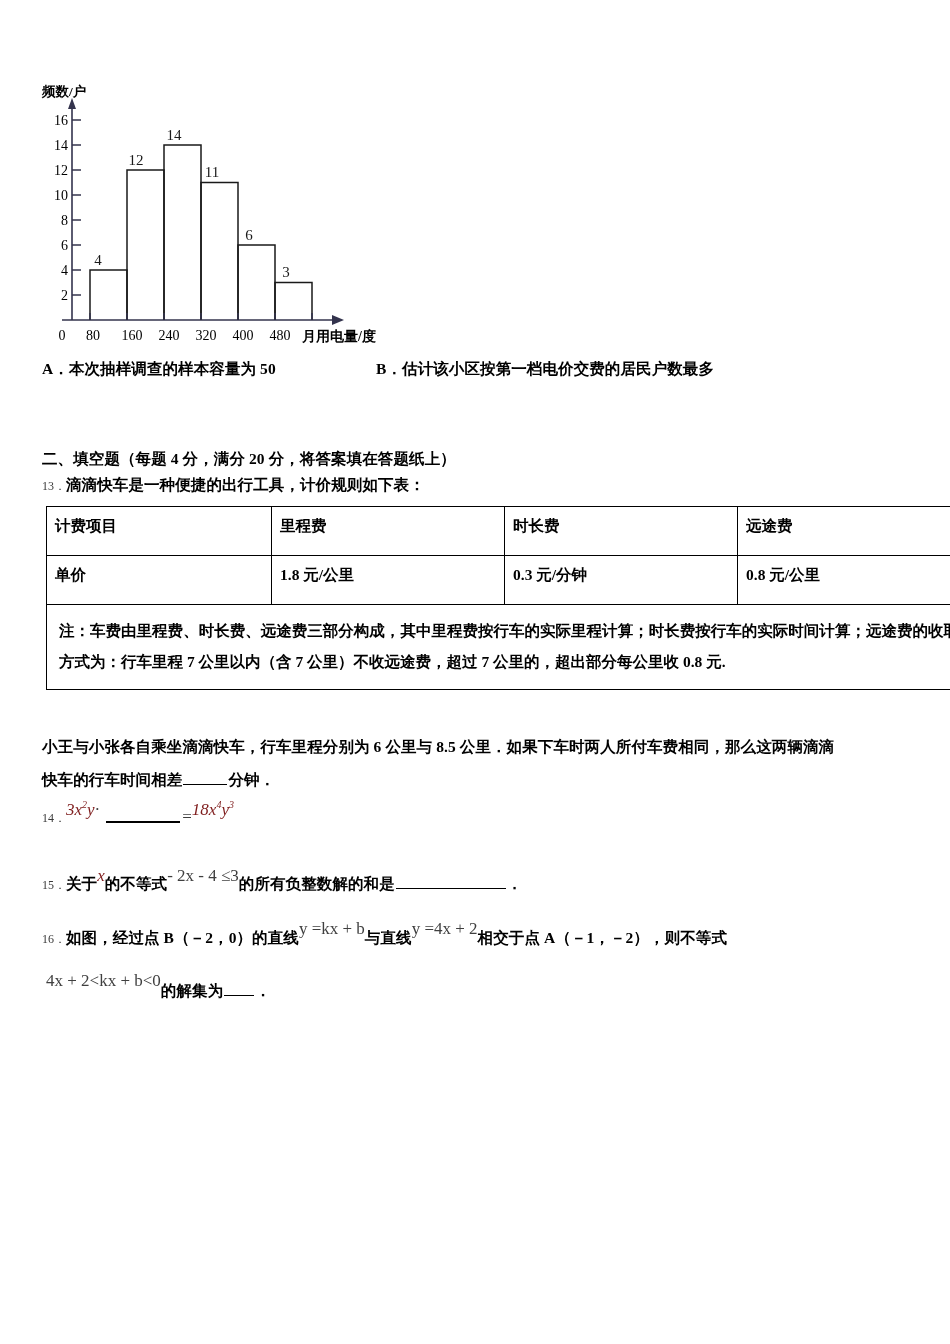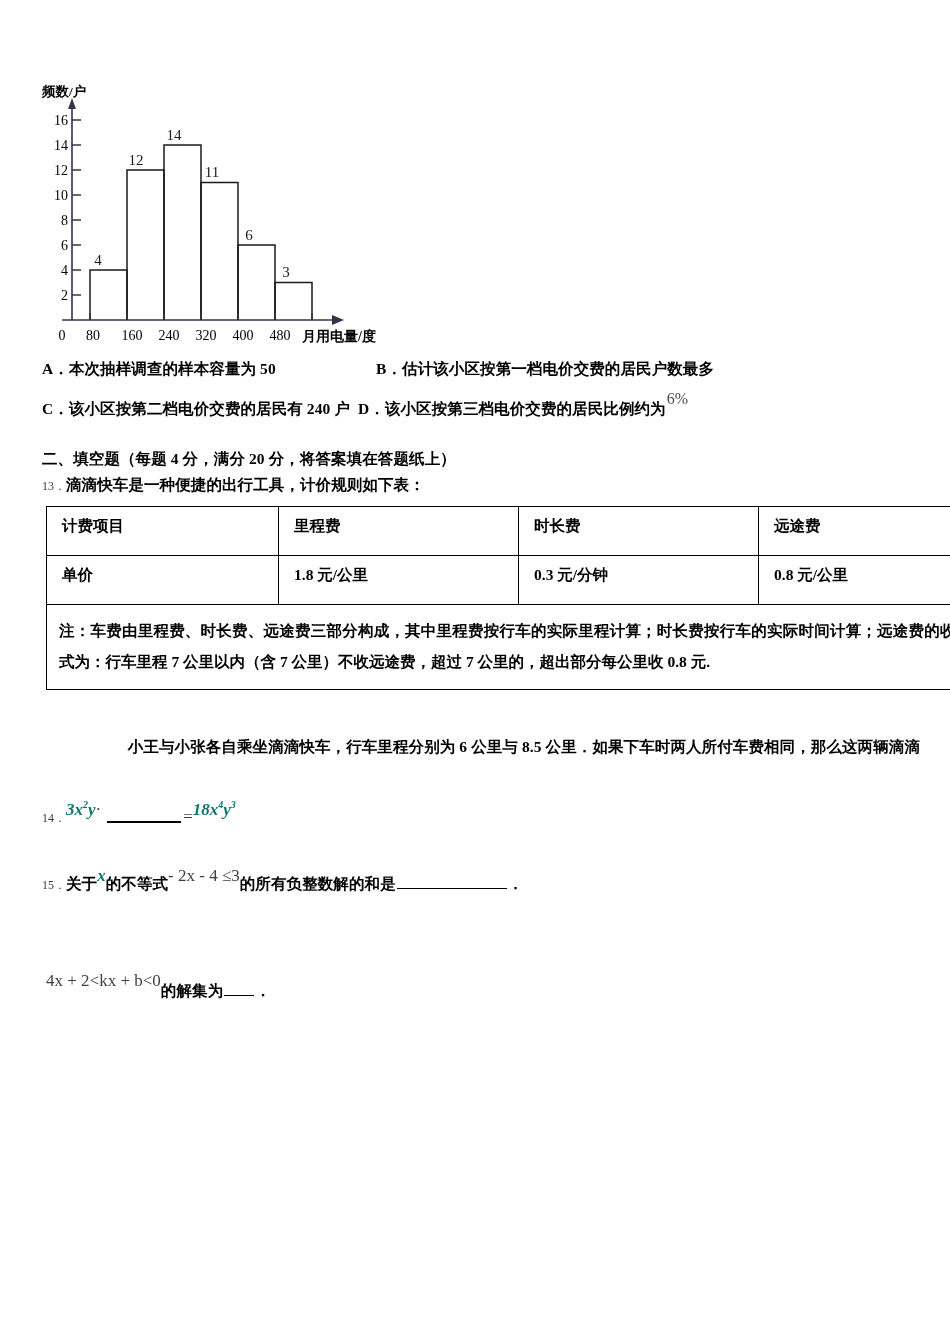--- a/index.html
+++ b/index.html
@@ -32,21 +32,20 @@
   }
   .chart-svg { display: block; }
 
   
   .cn {
     font-family: "Liberation Serif", "DejaVu Serif", serif;
     font-weight: bold;
     font-size: 15.5px;
     color: #000;
     letter-spacing: 0.1px;
-    text-align: right;
   }
   .opts {
     position: absolute;
     left: 42px;
     top: 356px;
     width: 880px;
   }
   .opt-row {
     position: relative;
     height: 40px;
@@ -84,21 +83,21 @@
   .rate-table {
     position: absolute;
     left: 46px;
     top: 506px;
     width: 849px;
     border-collapse: collapse;
     table-layout: fixed;
   }
   .rate-table td {
     border: 1px solid #000;
-    padding: 9px 10px 9px 15px;
+    padding: 9px 10px 9px 8px;
     vertical-align: top;
     height: 30px;
     font-family: "Liberation Serif", "DejaVu Serif", serif;
     font-weight: bold;
     font-size: 15.5px;
   }
   .col1 { width: 206px; }
   .col2 { width: 214px; }
   .col3 { width: 214px; }
   .col4 { width: 215px; }
@@ -150,22 +149,22 @@
   .qnum {
     font-family: "Liberation Serif", "DejaVu Serif", serif;
     font-weight: normal;
     font-size: 12px;
     color: #3a3a3a;
   }
   .mathtxt {
     font-family: "Liberation Serif", "DejaVu Serif", serif;
     font-style: italic;
     font-size: 17px;
-    color: #0f766e;
-    font-weight: bold;
+    color: #7f1d1d;
+    font-weight: normal;
   }
   .mathtxt sup, .mathup sup {
     font-size: 10px;
     font-style: italic;
   }
   .mathup {
     font-family: "Liberation Serif", "DejaVu Serif", serif;
     font-style: normal;
     font-size: 17px;
     color: #3f3f3f;
@@ -291,24 +290,20 @@
       </g>
 
       <text x="262" y="259" font-family="Liberation Serif, DejaVu Serif, serif" font-size="14" font-weight="bold" fill="#000">月用电量/度</text>
     </svg>
   </div>
 
   <div class="opts">
     <div class="opt-row">
       <span class="cn opt-a">A．本次抽样调查的样本容量为 50</span>
       <span class="cn opt-b">B．估计该小区按第一档电价交费的居民户数最多</span>
-    </div>
-    <div class="opt-row">
-      <span class="cn opt-c">C．该小区按第二档电价交费的居民有 240 户</span>
-      <span class="cn opt-d"><span>D．该小区按第三档电价交费的居民比例约为</span><span class="sup-frac">6%</span></span>
     </div>
   </div>
 
   <div class="cn sec-head">二、填空题（每题 4 分，满分 20 分，将答案填在答题纸上）</div>
 
   <div class="q13-line">
     <span class="qnum">13．</span><span class="cn">滴滴快车是一种便捷的出行工具，计价规则如下表：</span>
   </div>
 
   <table class="rate-table">
@@ -328,28 +323,32 @@
       <tr>
         <td class="note-cell" colspan="4">
           <span class="note-text">注：车费由里程费、时长费、远途费三部分构成，其中里程费按行车的实际里程计算；时长费按行车的实际时间计算；远途费的收取方式为：行车里程 7 公里以内（含 7 公里）不收远途费，超过 7 公里的，超出部分每公里收 0.8 元.</span>
         </td>
       </tr>
     </tbody>
   </table>
 
   <div class="q13-body cn">
     <span class="l1">小王与小张各自乘坐滴滴快车，行车里程分别为 6 公里与 8.5 公里．如果下车时两人所付车费相同，那么这两辆滴滴</span>
+    <span class="l2"><span>快车的行车时间相差</span><span class="blank-sm"></span><span>分钟．</span></span>
   </div>
 
   <div class="q14">
     <span class="qnum">14．</span><span class="mathtxt raise"><span>3x</span><sup>2</sup><span>y</span></span><span class="mathup raise">·</span><span class="blank-eq"></span><span class="mathup">=</span><span class="mathtxt raise"><span>18x</span><sup>4</sup><span>y</span><sup>3</sup></span>
   </div>
 
   <div class="q15">
     <span class="qnum">15．</span><span class="cn">关于</span><span class="mathtxt raise">x</span><span class="cn">的不等式</span><span class="mathup raise">- 2x - 4 ≤3</span><span class="cn">的所有负整数解的和是</span><span class="blank-md"></span><span class="cn">．</span>
   </div>
 
+  <div class="q16">
+    <span class="qnum">16．</span><span class="cn">如图，经过点 B（－2，0）的直线</span><span class="mathup raise">y =kx + b</span><span class="cn">与直线</span><span class="mathup raise">y =4x + 2</span><span class="cn">相交于点 A（－1，－2），则不等式</span>
+  </div>
 
   <div class="q16b">
     <span class="mathup">4x + 2&lt;kx + b&lt;0</span><span class="cn lower">的解集为</span><span class="blank-xs lower"></span><span class="cn lower">．</span>
   </div>
 
 </div>
 
 </body></html>

